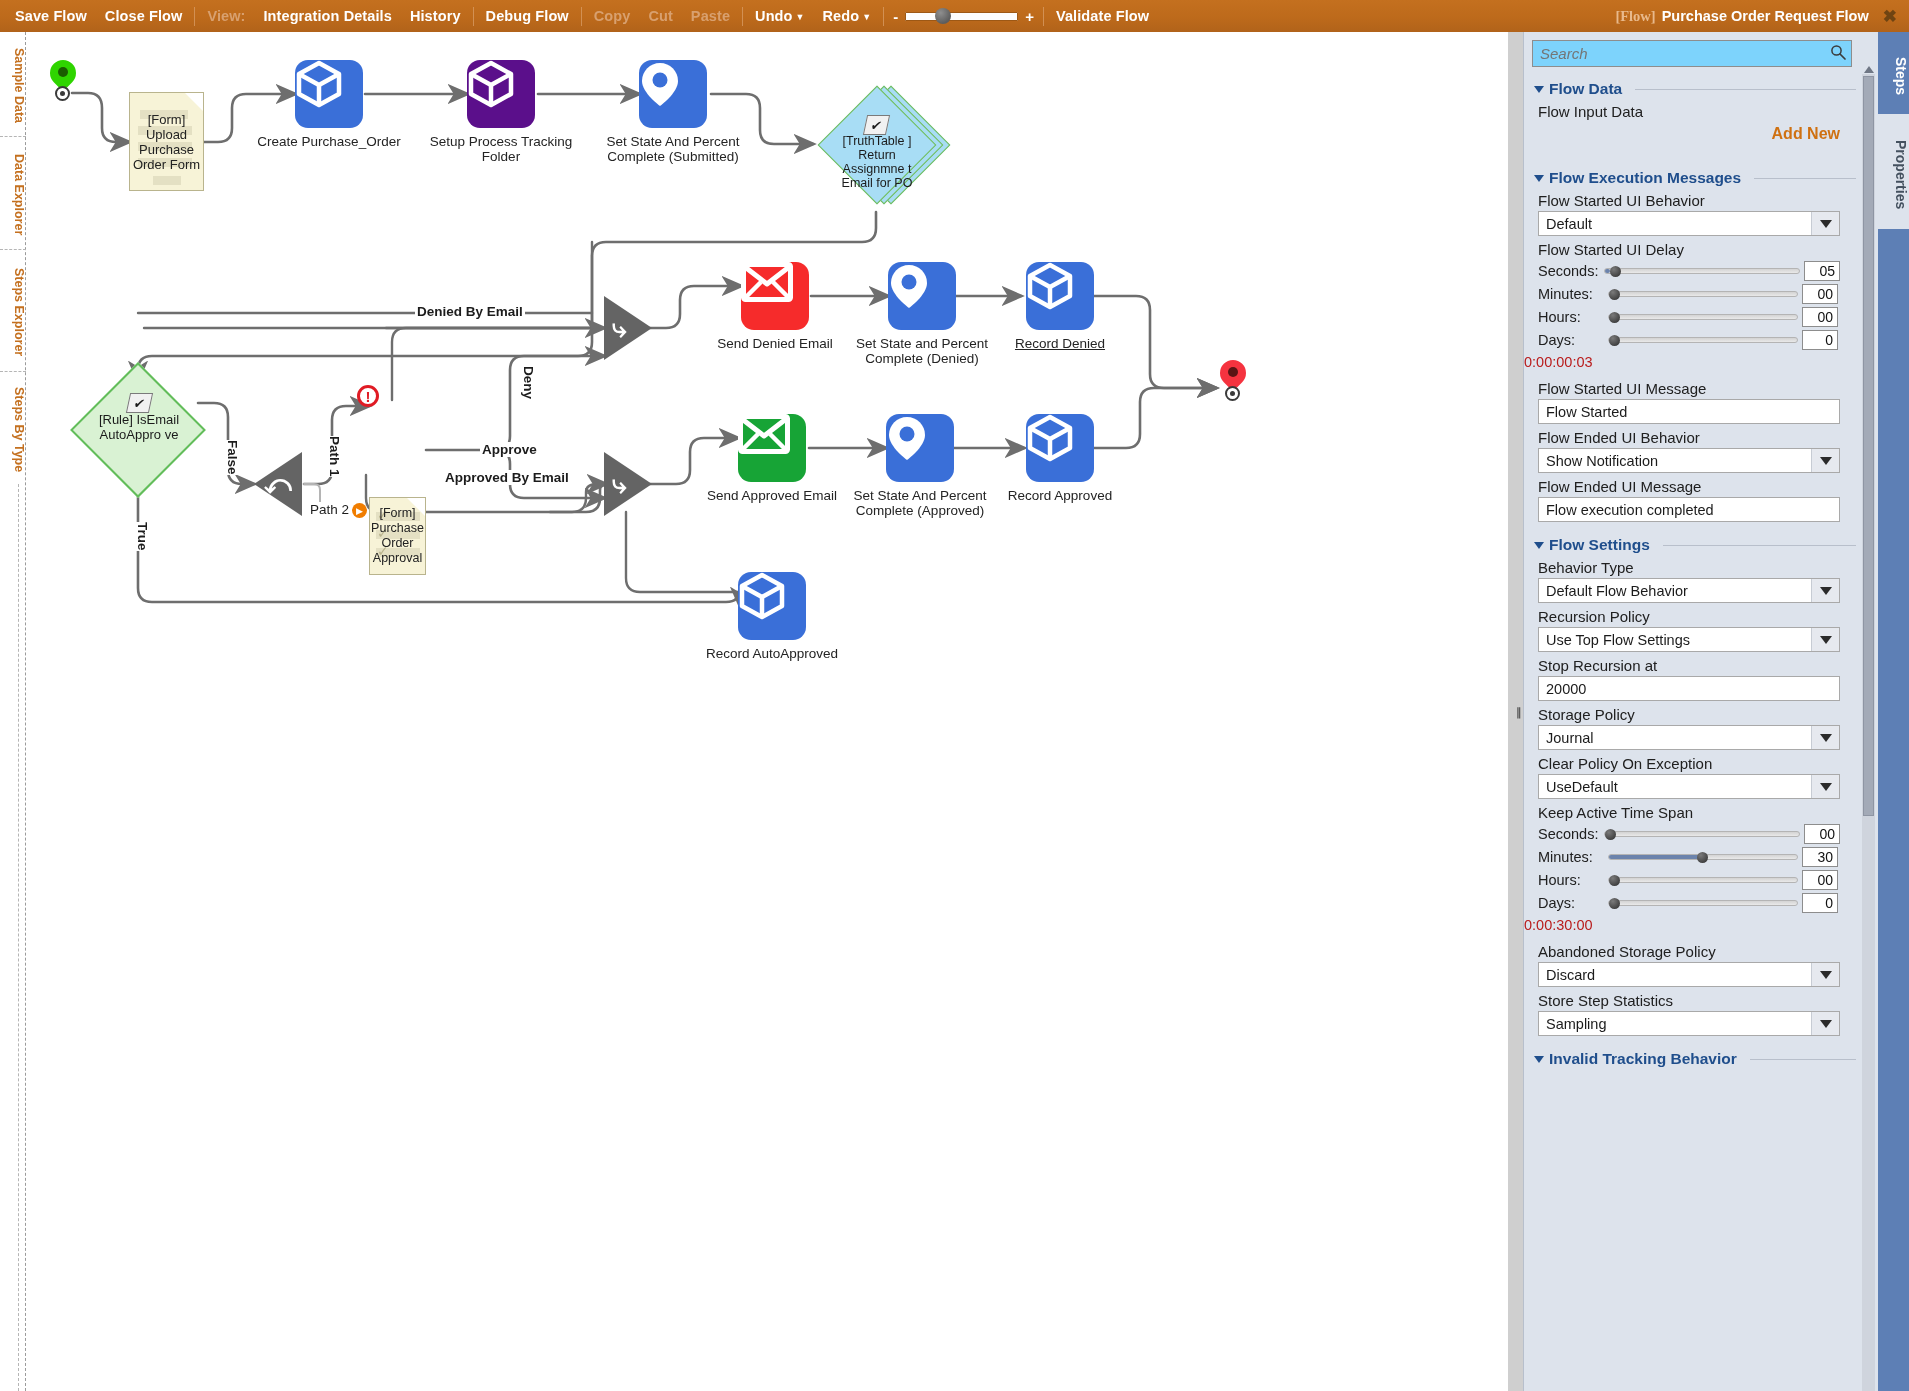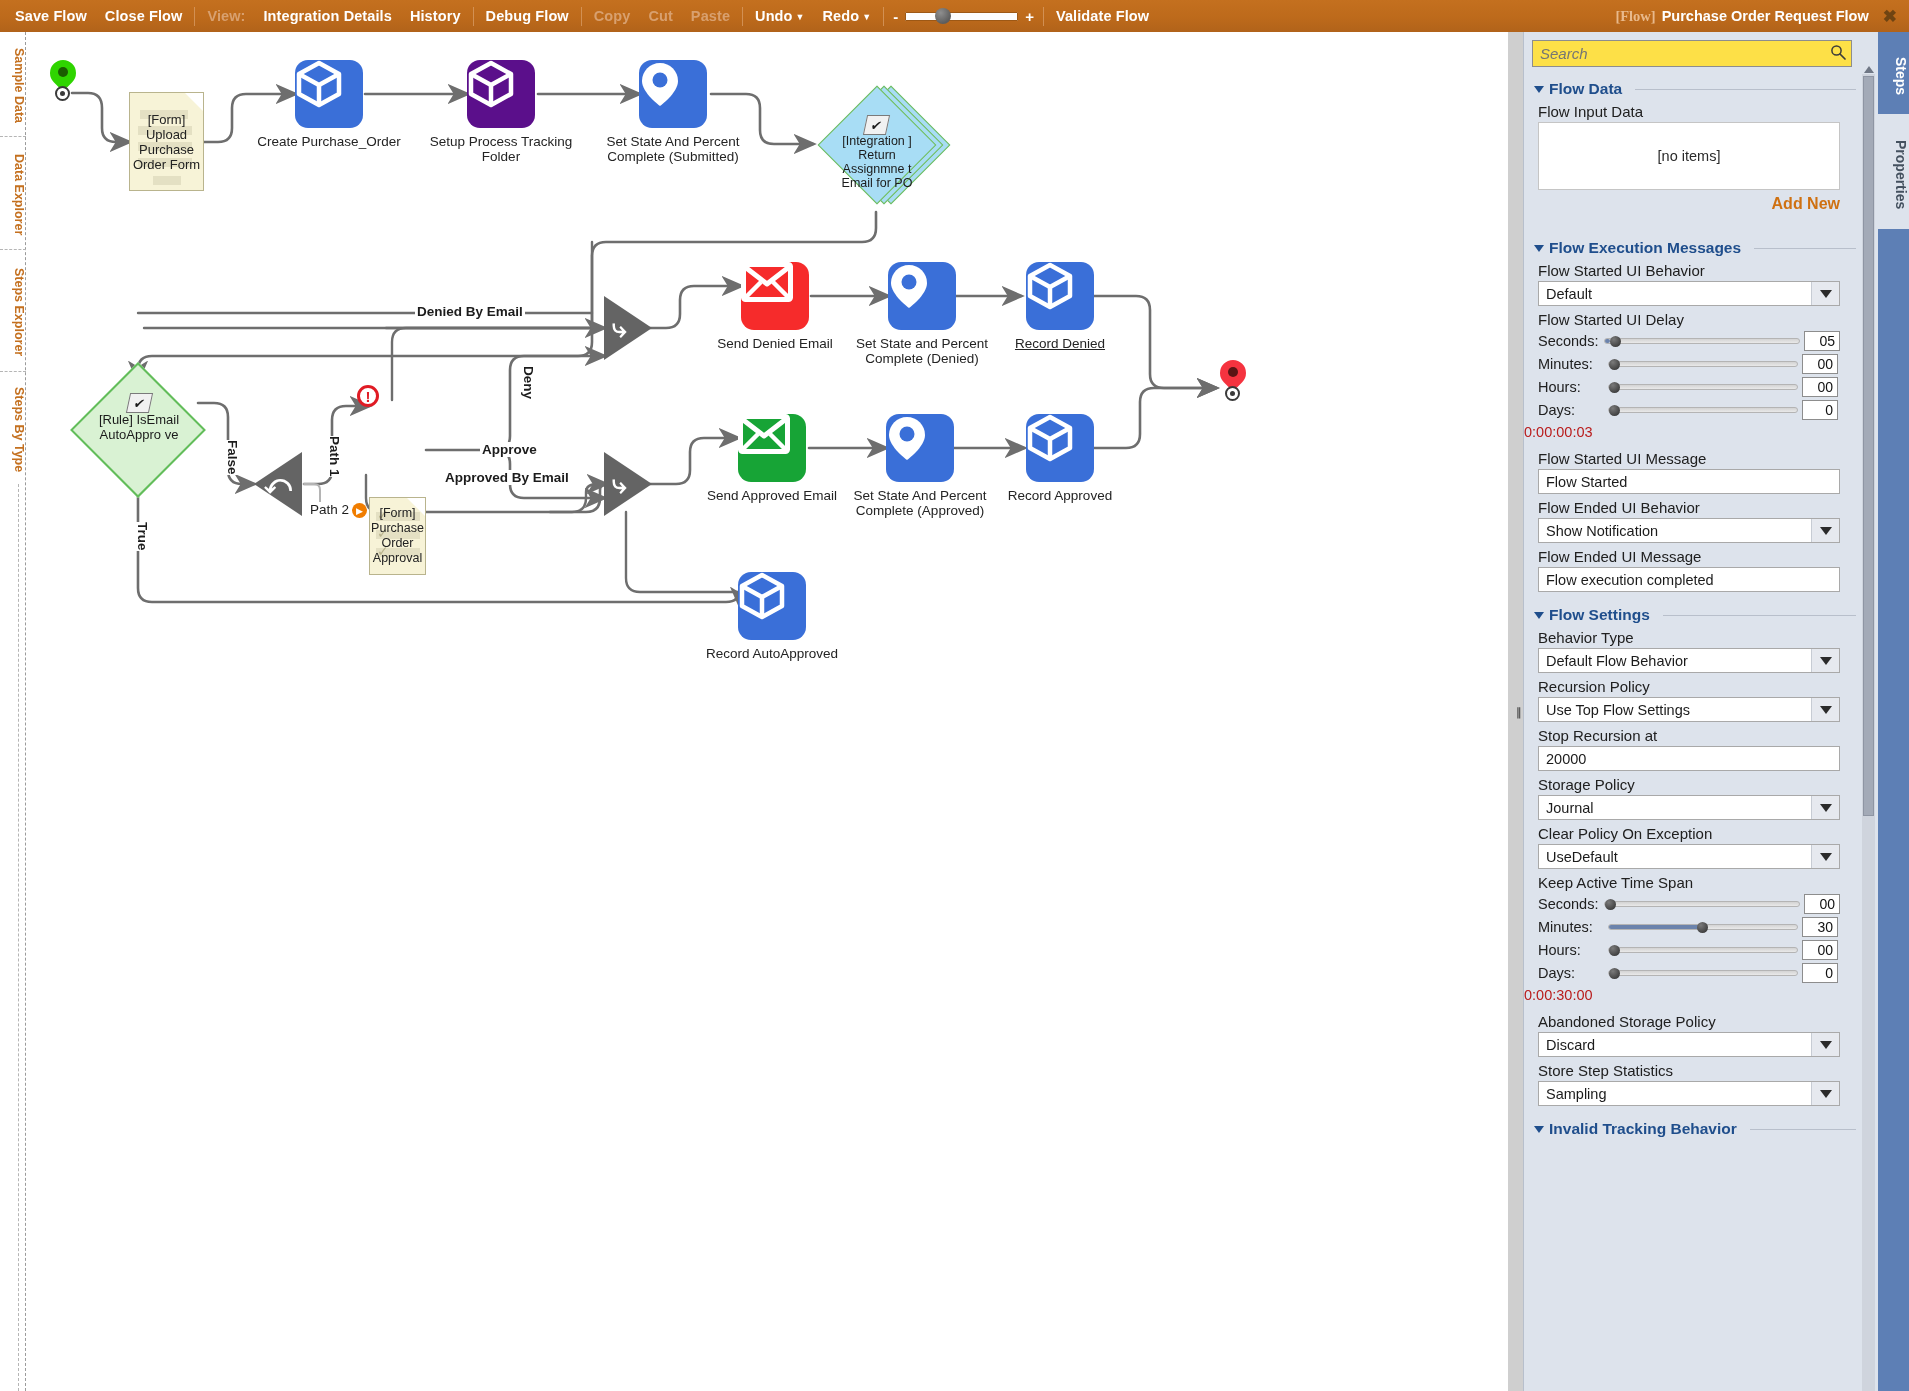--- a/index.html
+++ b/index.html
@@ -184,21 +184,21 @@
     font-size:11px; letter-spacing:-1px; font-weight:bold;
   }
 
   
   #rpanel {
     position:absolute; left:1523px; top:32px; width:355px; height:1359px;
     background:#dde3ec; border-left:1px solid #b7bfcc;
   }
   #search-row { position:absolute; left:8px; top:8px; width:320px; height:27px; }
   #search-input {
-    width:100%; height:27px; border:1px solid #8d8d8d; background:#fde047;
+    width:100%; height:27px; border:1px solid #8d8d8d; background:#7dd3fc;
     font-size:15px; font-style:italic; color:#6b6b6b; padding:0 26px 0 7px;
     font-family:"Liberation Sans", sans-serif;
   }
   #search-icon {
     position:absolute; right:6px; top:4px; width:16px;height:16px;
   }
   #rp-body {
     position:absolute; left:0; top:42px; width:338px; height:1317px;
     overflow:hidden;
   }
@@ -475,21 +475,21 @@
       </div>
       <div class="node-label" style="left:-61px; top:74px;">Set State And Percent
 Complete (Submitted)</div>
     </div>
 
     <div class="node tt-stack" style="left:790px; top:54px; width:130px; height:118px;">
       <div class="dsheet" style="left:33px; top:17px;"></div>
       <div class="dsheet" style="left:26px; top:17px;"></div>
       <div class="dsheet" style="left:19px; top:17px;"></div>
       <div class="badge-check" style="left:49px; top:29px;">✔</div>
-      <div style="position:absolute; left:19px; top:48px; width:84px; text-align:center; font-size:12.5px; line-height:14px; color:#1b1b1b; overflow:hidden; height:54px;">[Integration
+      <div style="position:absolute; left:19px; top:48px; width:84px; text-align:center; font-size:12.5px; line-height:14px; color:#1b1b1b; overflow:hidden; height:54px;">[TruthTable
 ] Return
 Assignmne
 t Email for
 PO</div>
     </div>
 
     <div class="node" style="left:64px; top:350px; width:98px; height:98px;">
       <div class="diamond" style="position:absolute; left:0; top:0;"></div>
       <div class="badge-check" style="left:38px; top:11px;">✔</div>
       <div class="diamond-text" style="left:-9px; top:30px;">[Rule]
@@ -642,23 +642,20 @@
   </div>
 
   <div id="rp-body">
 
     <div class="grp-head">
       <span class="tri"></span>
       <span>Flow Data</span>
       <span class="rule"></span>
     </div>
     <div class="fld-label">Flow Input Data</div>
-    <div class="listbox">
-      <span>[no items]</span>
-    </div>
     <div class="addnew">Add New</div>
 
     <div class="grp-head" style="margin-top:26px;">
       <span class="tri"></span>
       <span>Flow Execution Messages</span>
       <span class="rule"></span>
     </div>
 
     <div class="fld-label">Flow Started UI Behavior</div>
     <div class="fld-select">

